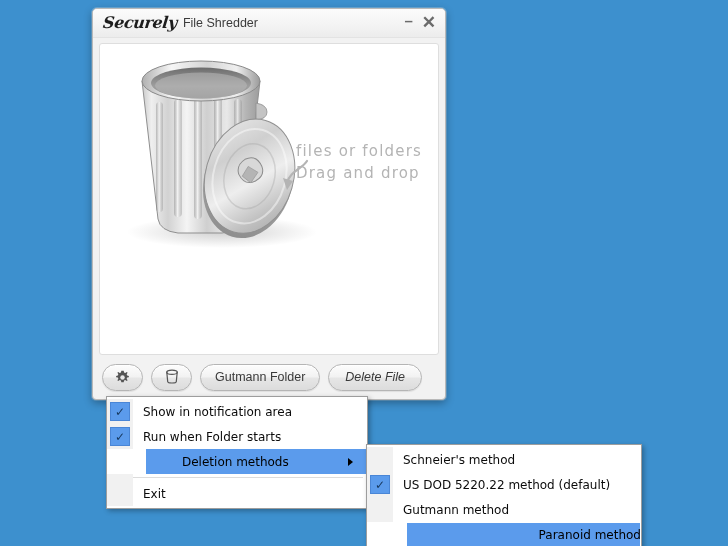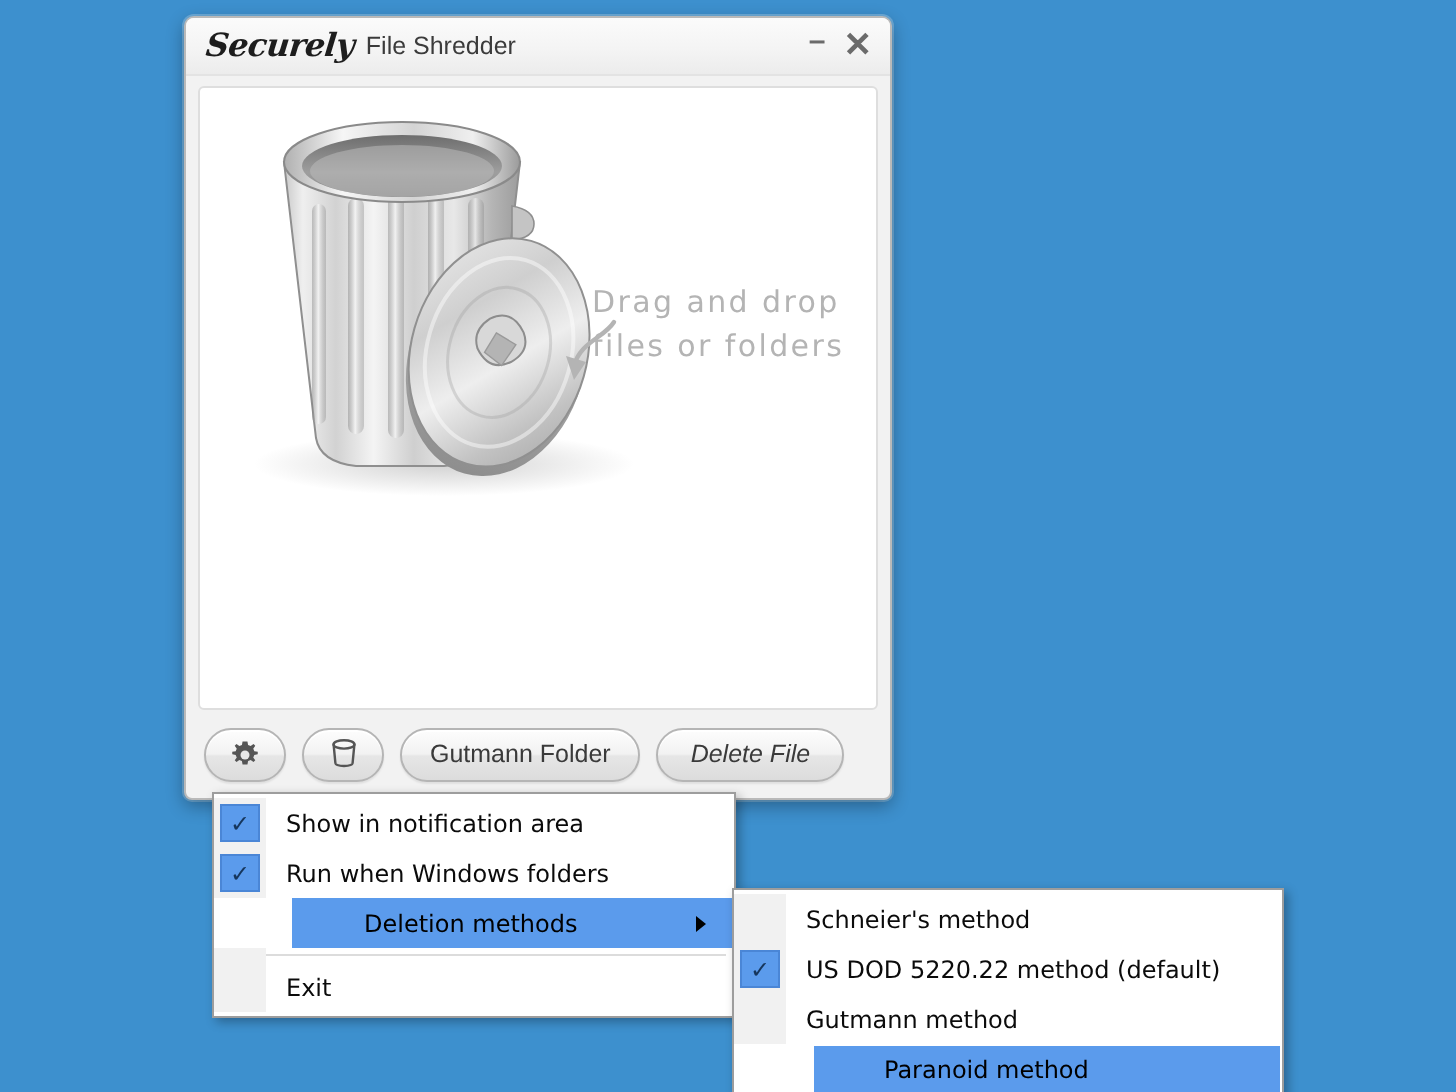--- a/index.html
+++ b/index.html
@@ -188,20 +188,21 @@
     position: relative;
     box-sizing: border-box;
   }
   .menu-item.highlight {
     background: #5b9bec;
     color: #000000;
     margin-left: 39px;
   }
   #submenu .menu-item.highlight {
     box-shadow: inset 0 0 0 1px #ffffff;
+    justify-content: flex-end;
   }
   .menu-gutter {
     width: 26px;
     flex: 0 0 26px;
     height: 100%;
     background: #f1f1f1;
     display: flex;
     align-items: center;
     justify-content: center;
     box-sizing: border-box;
@@ -347,22 +348,22 @@
         <path d="M41 48 l11 3 l-4 12 l-10 -4 z" fill="#b4b4b4" stroke="#9a9a9a" stroke-width="0.7"></path>
       </g>
     </svg>
 
     <svg id="drop-arrow-icon" viewBox="0 0 28 34">
       <path d="M25 2 C20 10 8 12 5 24" stroke="#b4b4b4" stroke-width="2.2" fill="none" stroke-linecap="round"></path>
       <path d="M5 31 L1 19 L11 22 Z" fill="#b4b4b4"></path>
     </svg>
 
     <div id="drop-hint">
+      <div>files or folders</div>
       <div>Drag and drop</div>
-      <div>files or folders</div>
     </div>
   </div>
 
   <div id="toolbar">
 
     <div class="tb-btn" id="settings-button">
       <svg width="15" height="15" viewBox="0 0 16 16">
         <path fill="#555" d="M8 0.8 l1.3 0 0.35 1.85 a5.4 5.4 0 0 1 1.35 0.56 l1.55 -1.08 0.92 0.92 -1.08 1.55 a5.4 5.4 0 0 1 0.56 1.35 l1.85 0.35 0 1.3 -1.85 0.35 a5.4 5.4 0 0 1 -0.56 1.35 l1.08 1.55 -0.92 0.92 -1.55 -1.08 a5.4 5.4 0 0 1 -1.35 0.56 l-0.35 1.85 -1.3 0 -1.3 0 -0.35 -1.85 a5.4 5.4 0 0 1 -1.35 -0.56 l-1.55 1.08 -0.92 -0.92 1.08 -1.55 a5.4 5.4 0 0 1 -0.56 -1.35 l-1.85 -0.35 0 -1.3 1.85 -0.35 a5.4 5.4 0 0 1 0.56 -1.35 l-1.08 -1.55 0.92 -0.92 1.55 1.08 a5.4 5.4 0 0 1 1.35 -0.56 l0.35 -1.85 z"></path>
         <circle cx="8" cy="8" r="2.4" fill="#e8e8e8"></circle>
       </svg>
@@ -391,21 +392,21 @@
     <div class="menu-gutter">
       <span class="check-box">✓</span>
     </div>
     <span class="menu-label">Show in notification area</span>
   </div>
 
   <div class="menu-item">
     <div class="menu-gutter">
       <span class="check-box">✓</span>
     </div>
-    <span class="menu-label">Run when Windows folders</span>
+    <span class="menu-label">Run when Folder starts</span>
   </div>
 
   <div class="menu-item highlight">
     <div class="menu-gutter"></div>
     <span class="menu-label">Deletion methods</span>
     <span class="submenu-arrow-icon"></span>
   </div>
 
   <div class="menu-sep-wrap">
     <div class="menu-sep-gutter"></div>

